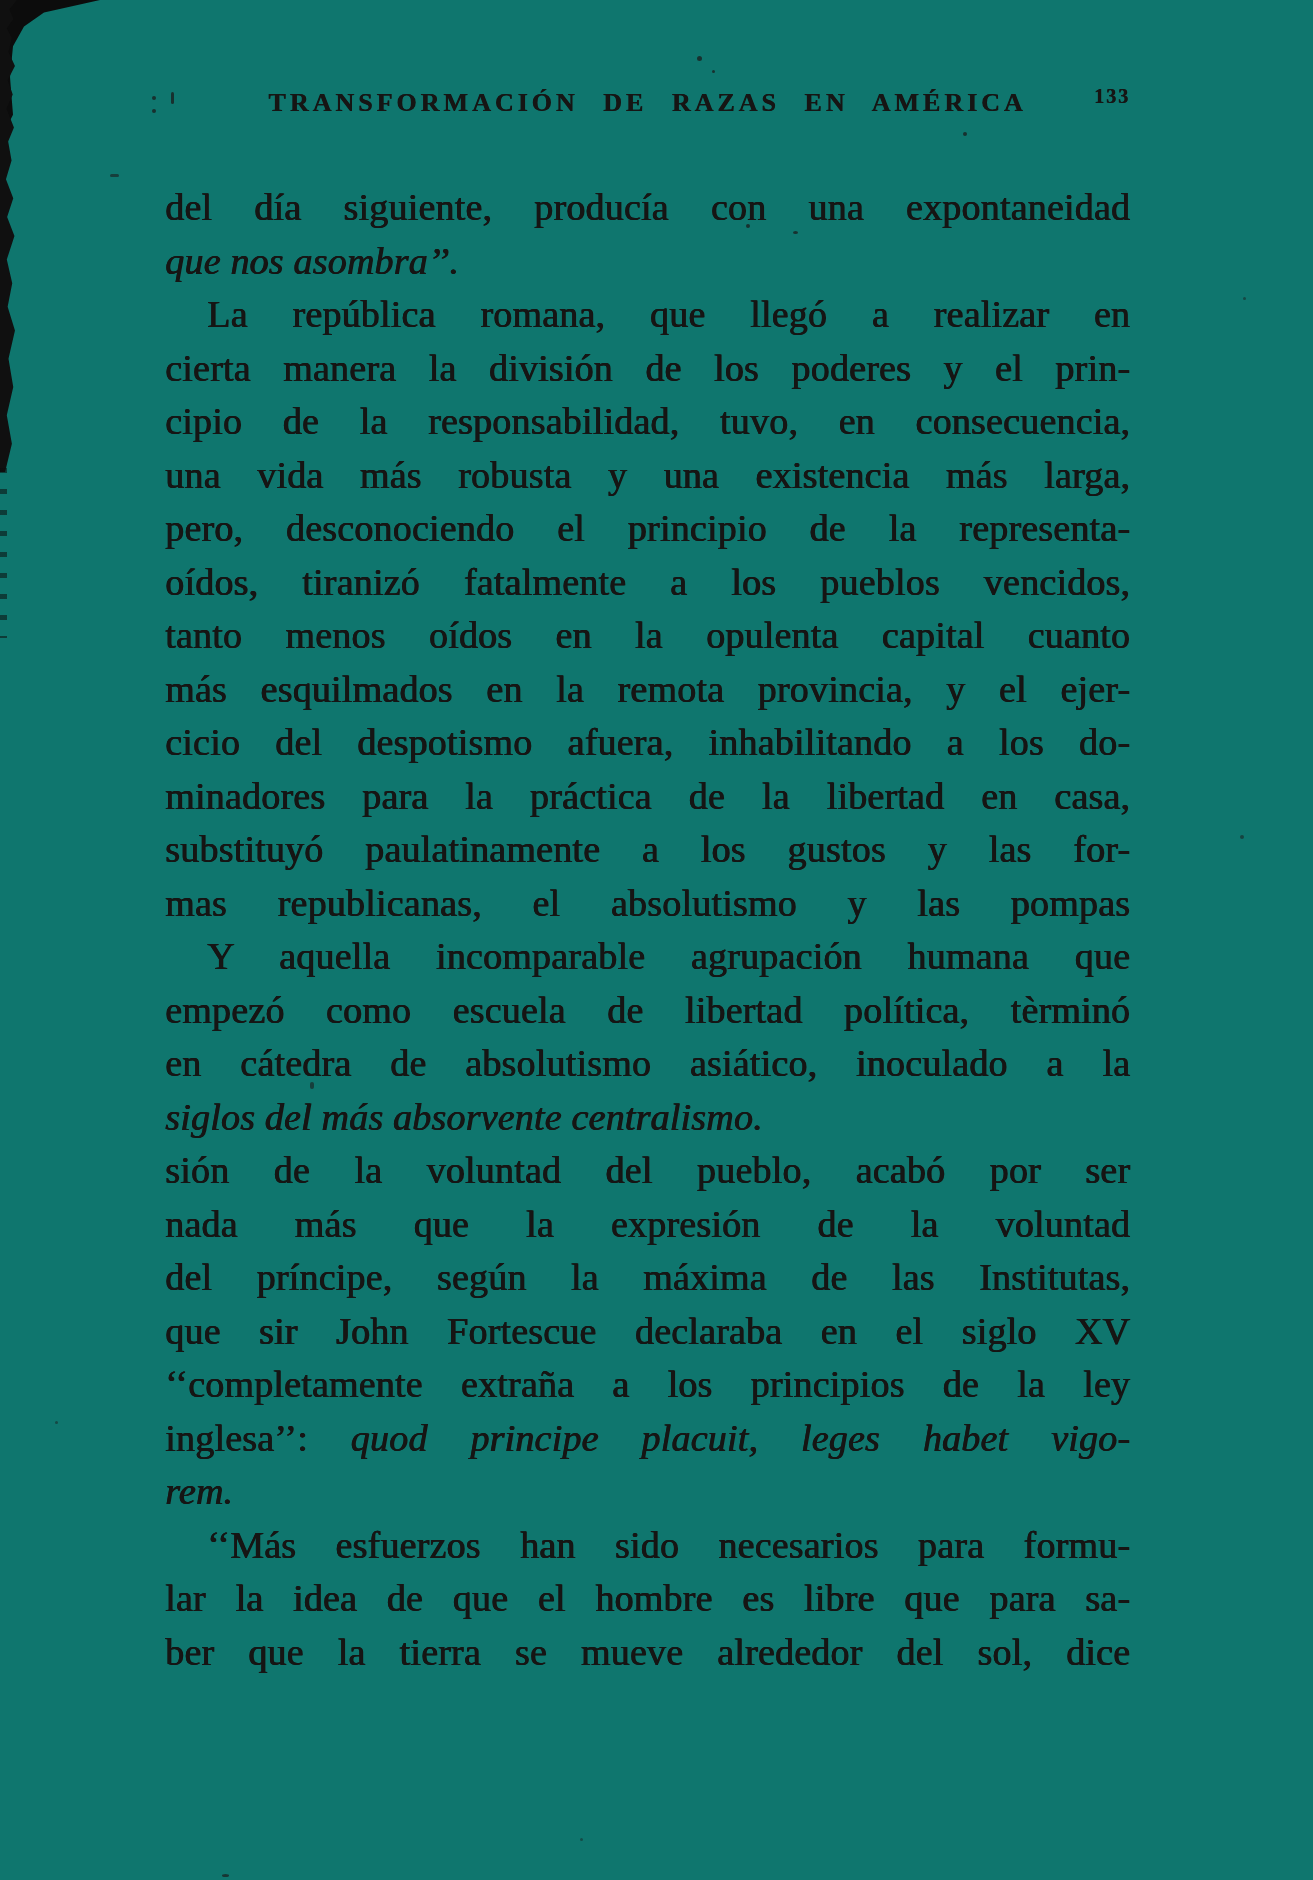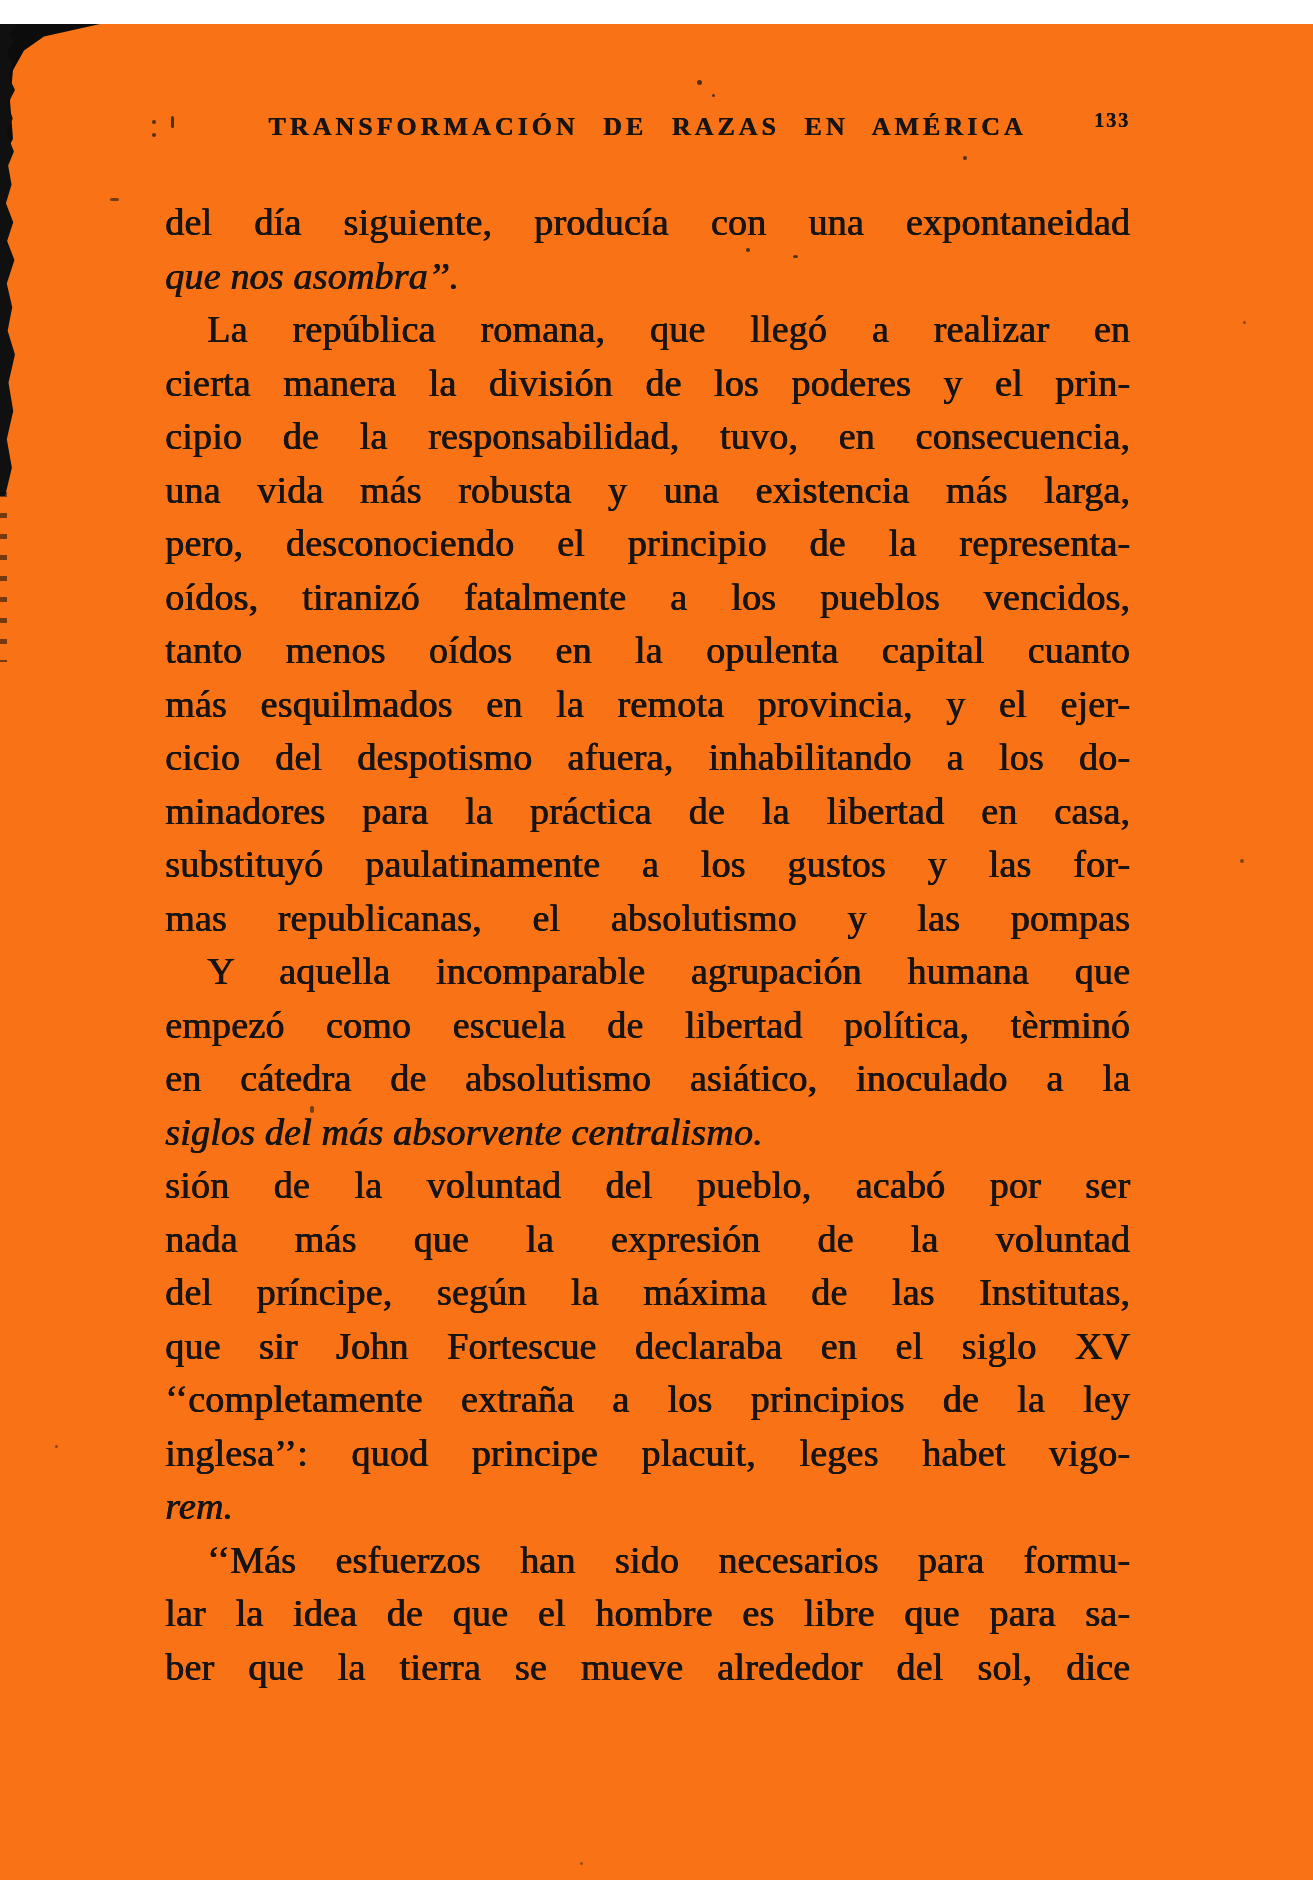--- a/index.html
+++ b/index.html
@@ -6,49 +6,48 @@
   body {
     width:1313px; height:1880px;
     background:#ffffff;
     font-family:"Liberation Serif", serif;
     color:#161514;
     position:relative;
     overflow:hidden;
   }
   .page {
     position:absolute; inset:0;
-    background:#f97316;
-    margin-top:24px;
+    background:#0f766e;
   }
   
   .running-head {
     position:absolute; left:165px; top:88px; width:965px; height:42px;
     text-align:center;
     font-size:26px; font-weight:bold;
     letter-spacing:4px; word-spacing:14px;
     text-shadow:0.5px 0 0 #161514;
     white-space:nowrap;
   }
   .page-number {
     position:absolute; right:0; top:-3px;
     font-size:20px; font-weight:bold;
     letter-spacing:2px; word-spacing:normal;
     text-shadow:0.5px 0 0 #161514;
   }
   
   .text-block {
-    position:absolute; left:165px; top:172px; width:965px;
+    position:absolute; left:165px; top:181px; width:965px;
     font-size:38px; line-height:53.5px;
     letter-spacing:0.2px;
     text-shadow:0.8px 0 0 #161514, 0 0.4px 0 #161514;
   }
   .line  { text-align:justify; text-align-last:justify; }
   .last  { text-align-last:left;font-style:italic; }
   .indent{ text-indent:42px; }
-  .italic{ }
+  .italic{ font-style:italic; }
   
   .wedge {
     position:absolute; left:0; top:0; width:100px; height:140px;
     background:#0c0c0c;
     clip-path:polygon(0 0, 100% 0, 44% 9%, 24% 19%, 13% 33%, 10% 55%, 13% 82%, 0 100%);
   }
   .strip {
     position:absolute; left:0; top:0; width:17px; height:472px;
     background:#101010;
     clip-path:polygon(0 0,100% 0,55% 2%,80% 4%,40% 6%,70% 8%,50% 11%,88% 14%,45% 17%,75% 20%,38% 23%,82% 27%,48% 30%,68% 34%,35% 38%,78% 42%,42% 46%,85% 50%,40% 55%,72% 60%,45% 65%,88% 70%,50% 76%,78% 82%,40% 88%,70% 94%,30% 100%,0 100%);

